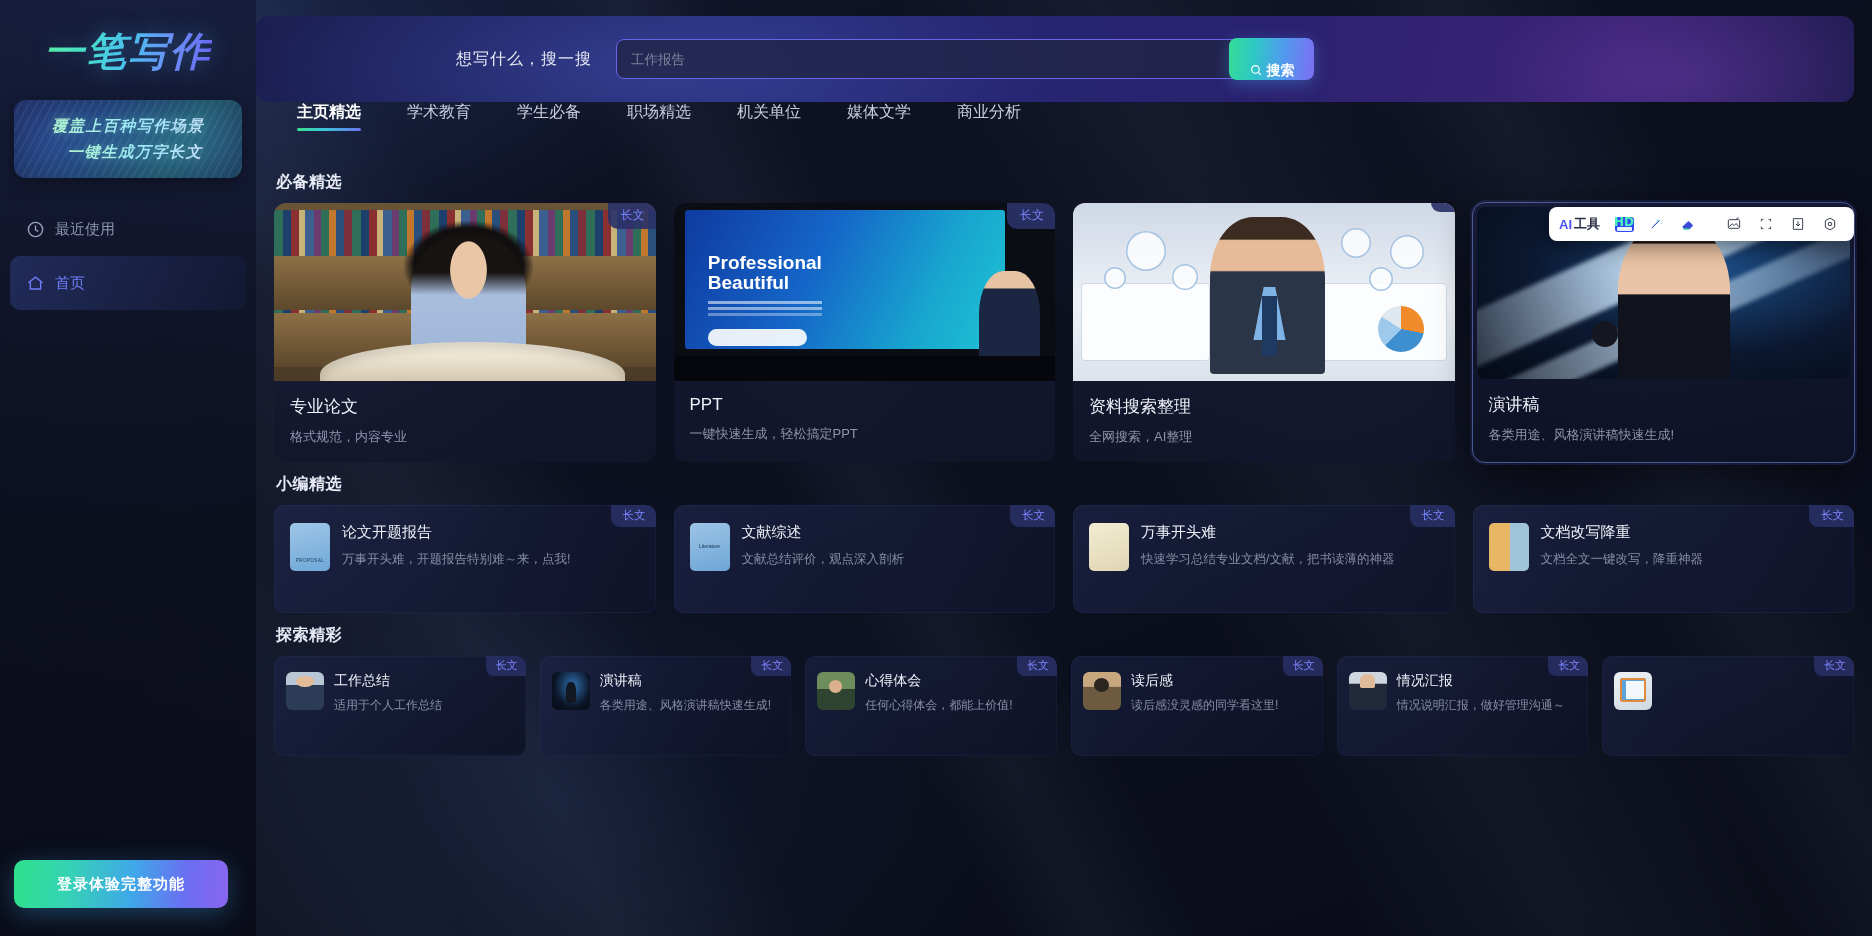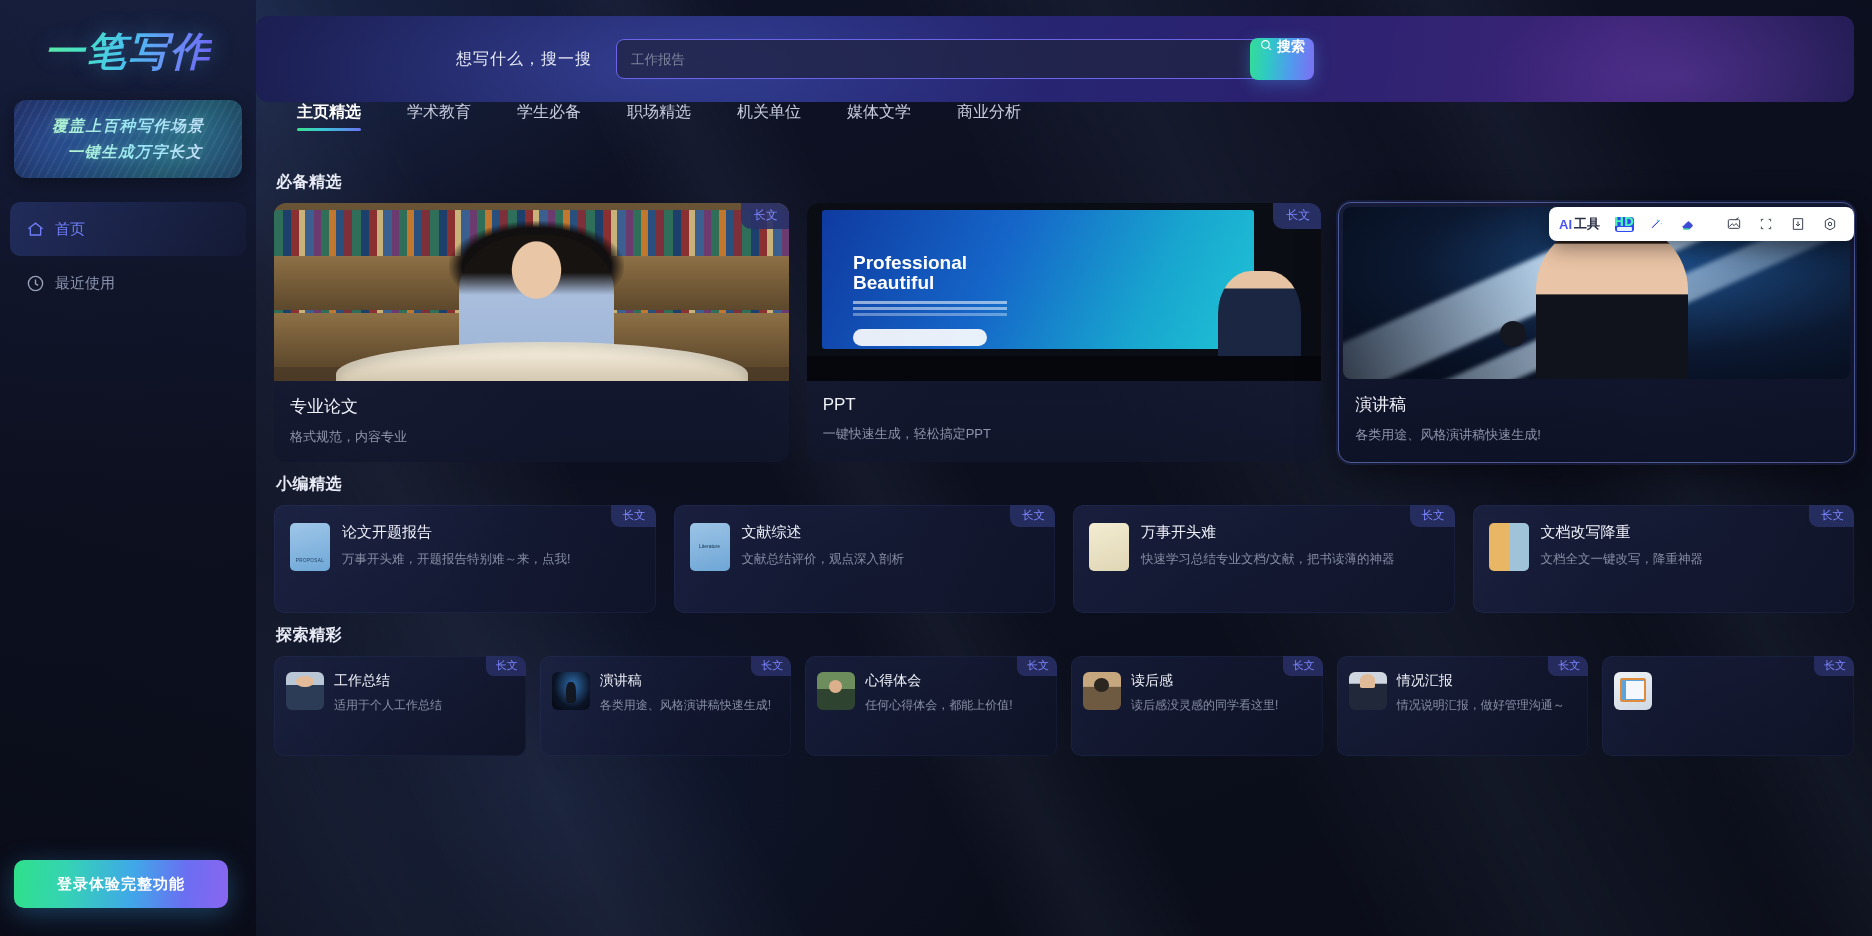--- a/index.html
+++ b/index.html
@@ -68,23 +68,23 @@
      border-radius: 50%; background: radial-gradient(closest-side, rgba(90,110,220,.30), rgba(90,110,220,0) 70%); }
   .hero::after { content:""; position:absolute; right:-6%; top:-80%; width:34%; height:300%;
      border-radius:50%; background: radial-gradient(closest-side, rgba(150,90,220,.22), rgba(0,0,0,0) 72%); }
   .hero-inner { position:relative; z-index:2; height:100%; display:flex; align-items:center; padding-left: 200px; gap:24px;}
   .hero-label { font-size: 16px; color:#e6e9f6; letter-spacing:1px; white-space:nowrap;}
   .search-shell { position:relative; width: 680px; height: 40px; }
   .search-input { width: 100%; height: 40px; border-radius: 8px; outline:none;
      border: 1px solid #6b63e8; background: rgba(32,36,66,.75); color:#e8eaf2;
      padding: 0 112px 0 14px; font-size: 13.5px; font-family:"Liberation Sans", sans-serif;}
   .search-input::placeholder { color:#7c839b; }
-  .search-btn { position:absolute; right:-18px; top:-1px; width: 64px; height: 42px; border:none;
+  .search-btn { position:absolute; right:-18px; top:-1px; width: 85px; height: 42px; border:none;
      border-radius: 8px; cursor:pointer; color:#fff; font-size:14px; font-weight:600;
-     display:flex; align-items:flex-start; justify-content:center; gap:4px;
+     display:flex; align-items:flex-end; justify-content:center; gap:4px;
      background: linear-gradient(95deg, #35dd96 0%, #2fc8c6 30%, #4f9ced 62%, #7d6ef3 100%);
      box-shadow: 0 4px 16px rgba(70,150,230,.4); font-family:"Liberation Sans", sans-serif;}
   .search-btn svg { width:14px; height:14px; stroke:#fff; fill:none; stroke-width:2; }
 
   .tabs { display:flex; align-items:flex-start; gap: 0px; height: 58px; padding-left: 18px; margin-right:18px;}
   .tab { position:relative; padding: 0 23px 10px 23px; font-size: 16px; color:#c7ccde; cursor:pointer; white-space:nowrap;}
   .tab.active { color:#fff; font-weight:600; }
   .tab.active::after { content:""; position:absolute; left: 23px; right: 23px; bottom: 2px; height: 3px; border-radius:2px;
      background: linear-gradient(90deg, #3ddf8e, #39c8d6 40%, #6a73f2 100%); }
 
@@ -232,37 +232,37 @@
     <div class="logo">
       <div class="logo-text">一笔写作</div>
     </div>
 
     <div class="promo">
       <div class="promo-l1">覆盖上百种写作场景</div>
       <div class="promo-l2">一键生成万字长文</div>
     </div>
 
     <nav class="nav">
+      <div class="nav-item">
+        <span class="nav-ico">
+          <svg viewBox="0 0 24 24">
+              <circle cx="12" cy="12" r="9"></circle>
+              <path d="M12 7v5.4l3.4 2"></path>
+            </svg>
+        </span>
+        <span>最近使用</span>
+      </div>
       <div class="nav-item active">
         <span class="nav-ico">
           <svg viewBox="0 0 24 24">
               <path d="M3 11l9-7 9 7"></path>
               <path d="M5.5 10v9h13v-9"></path>
             </svg>
         </span>
         <span>首页</span>
-      </div>
-      <div class="nav-item">
-        <span class="nav-ico">
-          <svg viewBox="0 0 24 24">
-              <circle cx="12" cy="12" r="9"></circle>
-              <path d="M12 7v5.4l3.4 2"></path>
-            </svg>
-        </span>
-        <span>最近使用</span>
       </div>
     </nav>
 
     <div class="login-wrap">
       <button class="login-btn">登录体验完整功能</button>
     </div>
   </aside>
 
   <main class="main">
 
@@ -328,20 +328,43 @@
               <div class="stage"></div>
             </div>
             <span class="badge">长文</span>
           </div>
           <div class="fbody">
             <div class="ftitle">PPT</div>
             <div class="fdesc">一键快速生成，轻松搞定PPT</div>
           </div>
         </article>
 
+        <article class="fcard">
+          <div class="fthumb">
+            <div class="th th-data">
+              <div class="monitorL"></div>
+                <div class="monitorR"></div>
+              <div class="bub" style="left:14%;top:16%;width:40px;height:40px"></div>
+              <div class="bub" style="left:26%;top:34%;width:26px;height:26px"></div>
+              <div class="bub" style="left:8%;top:36%;width:22px;height:22px"></div>
+              <div class="bub" style="right:22%;top:14%;width:30px;height:30px"></div>
+              <div class="bub" style="right:8%;top:18%;width:34px;height:34px"></div>
+              <div class="bub" style="right:16%;top:36%;width:24px;height:24px"></div>
+              <div class="guy"></div>
+                <div class="shirt"></div>
+                <div class="tie"></div>
+              <div class="pie"></div>
+            </div>
+            <span class="badge"></span>
+          </div>
+          <div class="fbody">
+            <div class="ftitle">资料搜索整理</div>
+            <div class="fdesc">全网搜索，AI整理</div>
+          </div>
+        </article>
 
         <article class="fcard focused">
           <div class="fthumb">
             <div class="th th-speech">
               <div class="beam"></div>
                 <div class="beam beam2"></div>
               <div class="lady"></div>
                 <div class="mic"></div>
             </div>
             <span class="badge">长文</span>

